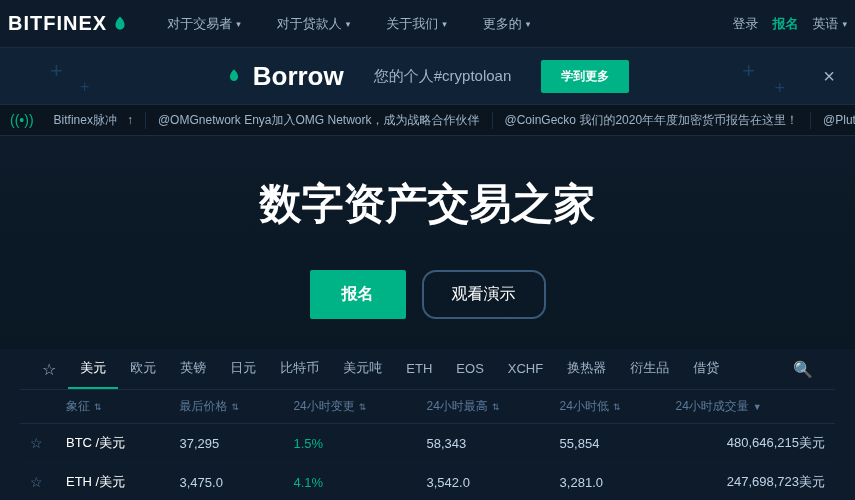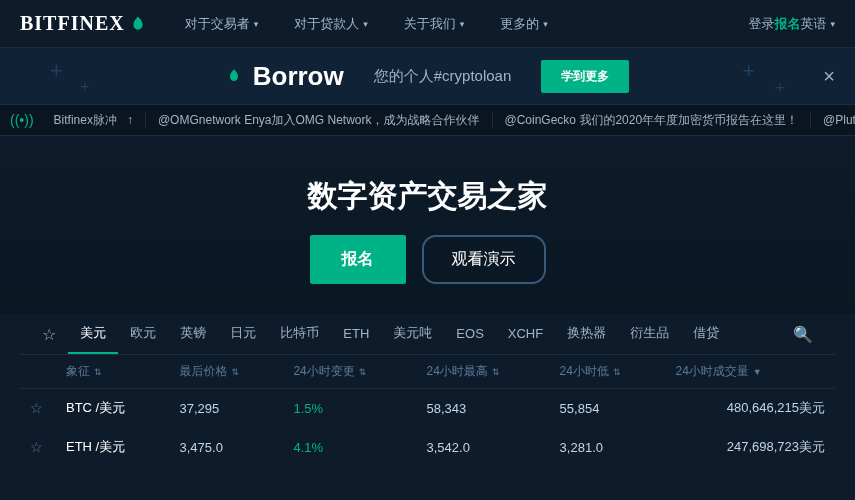--- a/index.html
+++ b/index.html
@@ -11,24 +11,23 @@
       height: 500px;
       overflow: hidden;
       position: relative;
     }
 
     
     .navbar {
       display: flex;
       align-items: center;
       background-color: #0d1b2a;
-      padding: 0 20px;
+      padding: 0 8px;
       height: 48px;
       border-bottom: 1px solid #1a2d42;
-      font-family: Liberation Serif, serif;
     }
     .logo {
       display: flex;
       align-items: center;
       margin-right: 30px;
     }
     .logo-text {
       font-size: 20px;
       font-weight: 900;
       color: #fff;
@@ -54,20 +53,21 @@
       cursor: pointer;
       white-space: nowrap;
     }
     .nav-chevron {
       font-size: 9px;
       color: #a0b4c8;
     }
     .nav-right {
       display: flex;
       align-items: center;
+      gap: 14px;
       margin-left: auto;
     }
     .nav-login {
       color: #a0b4c8;
       font-size: 13px;
       cursor: pointer;
     }
     .nav-register {
       color: #00b386;
       font-size: 13px;
@@ -172,25 +172,25 @@
     
     .hero {
       display: flex;
       flex-direction: column;
       align-items: center;
       justify-content: center;
       padding: 40px 20px 30px;
       background: linear-gradient(180deg, #0d1b2a 0%, #0a1824 100%);
     }
     .hero-title {
-      font-size: 30px;
+      font-size: 42px;
       font-weight: bold;
       color: #fff;
       text-align: center;
-      margin-bottom: 18px;
+      margin-bottom: 38px;
     }
     .hero-buttons {
       display: flex;
       gap: 16px;
     }
     .btn-primary {
       background-color: #00b386;
       color: #fff;
       border: none;
       padding: 12px 32px;
@@ -357,22 +357,22 @@
 </div>
 
 <div class="market-section">
   <div class="market-tabs">
     <span class="star-tab">☆</span>
     <span class="market-tab active">美元</span>
     <span class="market-tab">欧元</span>
     <span class="market-tab">英镑</span>
     <span class="market-tab">日元</span>
     <span class="market-tab">比特币</span>
+    <span class="market-tab">美元吨</span>
     <span class="market-tab">ETH</span>
-    <span class="market-tab">美元吨</span>
     <span class="market-tab">EOS</span>
     <span class="market-tab">XCHF</span>
     <span class="market-tab">换热器</span>
     <span class="market-tab">衍生品</span>
     <span class="market-tab">借贷</span>
     <span class="search-icon-tab">🔍</span>
   </div>
 
   <table class="market-table">
     <thead>

